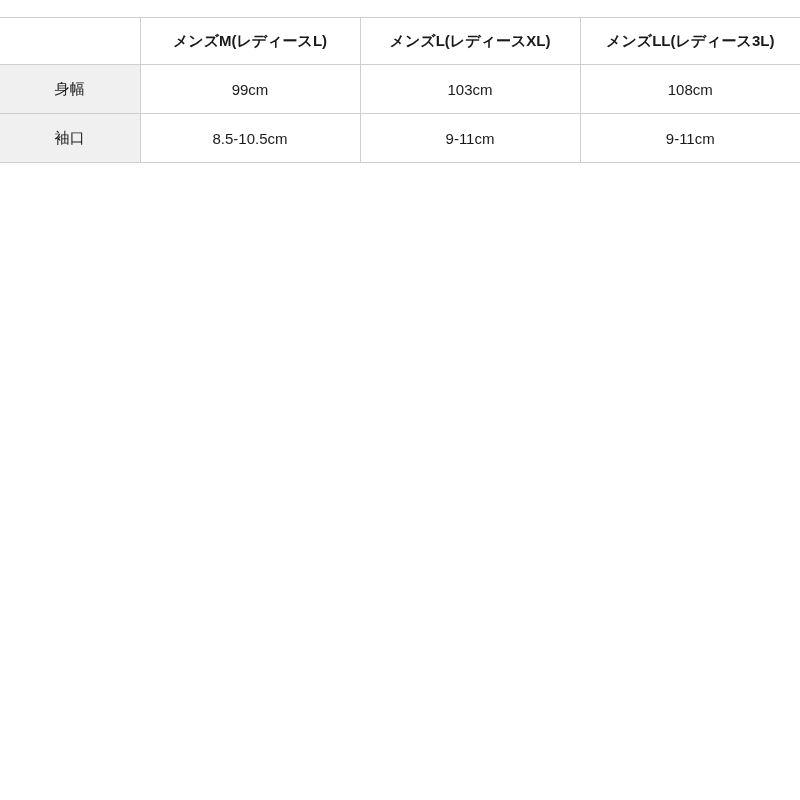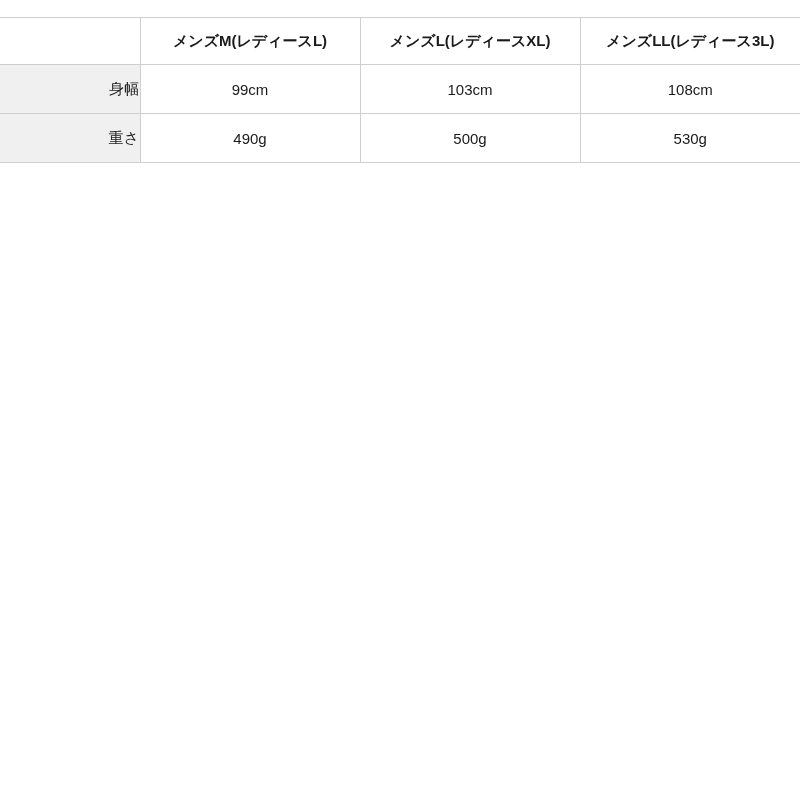--- a/index.html
+++ b/index.html
@@ -55,21 +55,20 @@
   table.size-table thead th.corner {
     border-right: 1px solid #cfcfcf;
     background: #ffffff;
   }
   table.size-table tbody th.row-label {
     height: 48px;
     background: #f0f0f0;
     font-size: 15px;
     color: #1a1a1a;
     letter-spacing: 0.3px;
-    text-align: right;
   }
   table.size-table tbody td.value {
     height: 48px;
     background: #ffffff;
     font-size: 15px;
   }
   .filler {
     height: 412px;
     background: #ffffff;
   }
@@ -95,23 +94,23 @@
       </tr>
     </thead>
     <tbody>
       <tr>
         <th class="row-label">身幅</th>
         <td class="value">99cm</td>
         <td class="value">103cm</td>
         <td class="value">108cm</td>
       </tr>
       <tr>
-        <th class="row-label">重さ</th>
-        <td class="value">490g</td>
-        <td class="value">500g</td>
-        <td class="value">530g</td>
+        <th class="row-label">袖口</th>
+        <td class="value">8.5-10.5cm</td>
+        <td class="value">9-11cm</td>
+        <td class="value">9-11cm</td>
       </tr>
     </tbody>
   </table>
 
   <div class="filler"></div>
 
 </div>
 
 </body></html>

